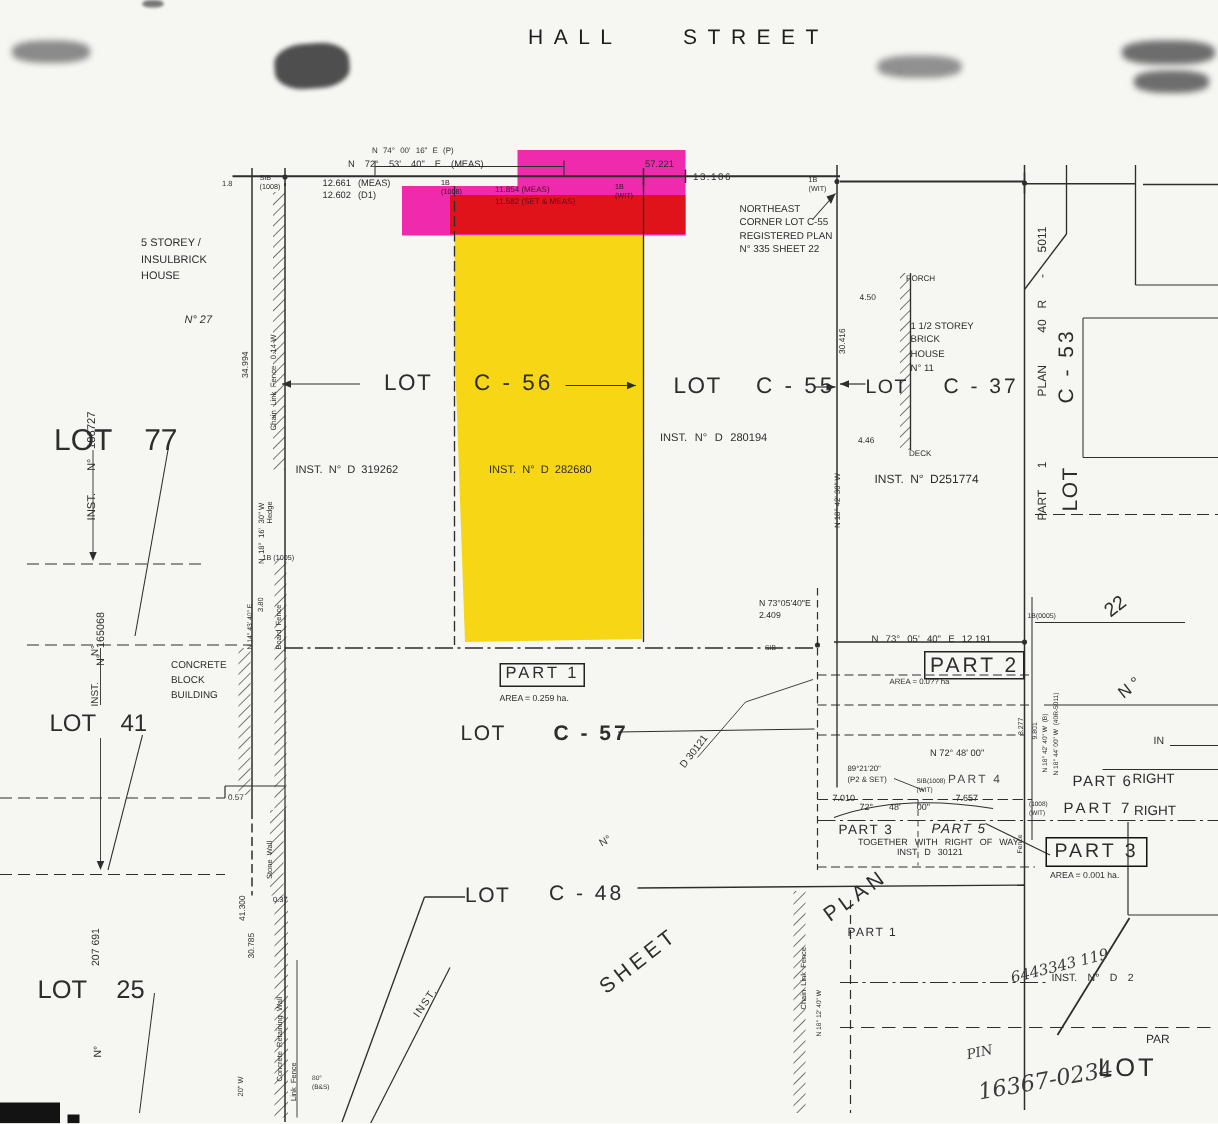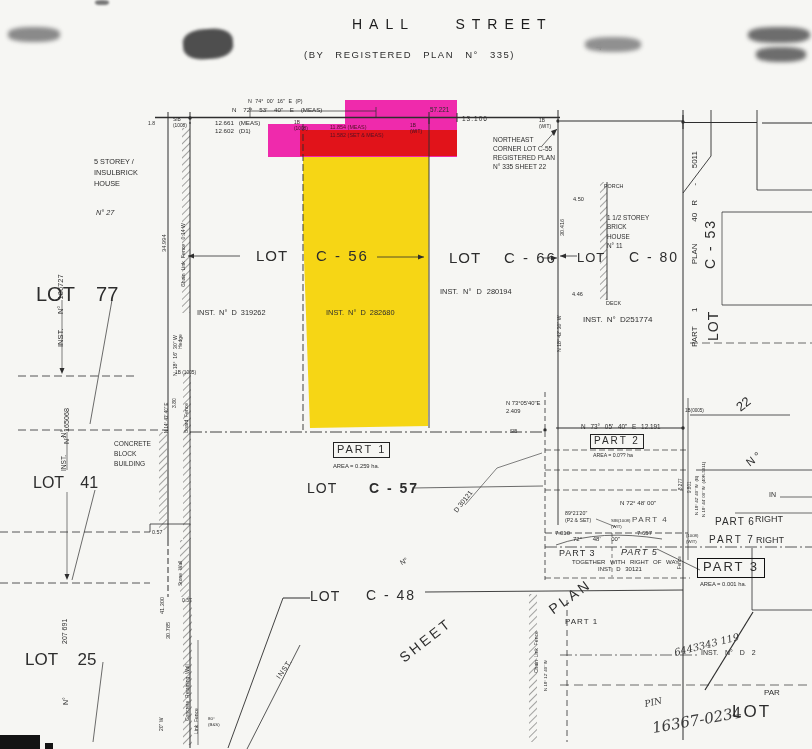--- a/index.html
+++ b/index.html
@@ -149,21 +149,20 @@
       <polygon points="67,580 64.5,574 69.5,574"></polygon>
       <circle cx="190" cy="118" r="1.7"></circle>
       <circle cx="558" cy="121" r="1.7"></circle>
       <circle cx="683" cy="122" r="1.7"></circle>
       <circle cx="545" cy="430" r="1.7"></circle>
       <circle cx="683" cy="428" r="1.7"></circle>
     </g>
   </svg>
 
   <span class="lb" style="left:352px;top:16px;font-size:14px;letter-spacing:7px;word-spacing:30px;color:#1d1d1d;">HALL STREET</span>
-  <span class="lb" style="left:304px;top:49px;font-size:9.5px;letter-spacing:1.5px;word-spacing:7px;">(BY REGISTERED PLAN N° 335)</span>
   <span class="lb" style="left:596px;top:40px;font-size:11px;color:#8f8f8f;">4</span>
 
   <span class="lb" style="left:248px;top:98px;font-size:5.3px;word-spacing:2px;">N 74° 00' 16" E   (P)</span>
   <span class="lb" style="left:232px;top:106px;font-size:6.2px;word-spacing:5px;">N  72°  53'  40"  E      (MEAS)</span>
   <span class="lb" style="left:430px;top:106px;font-size:6.3px;">57.221</span>
   <span class="lb" style="left:462px;top:115px;font-size:6.5px;letter-spacing:1px;">13.106</span>
   <span class="lb" style="left:173px;top:117px;font-size:4.8px;">SIB
 (1008)</span>
   <span class="lb" style="left:215px;top:119px;font-size:6.2px;word-spacing:3px;">12.661   (MEAS)</span>
   <span class="lb" style="left:215px;top:127px;font-size:6.2px;word-spacing:3px;">12.602   (D1)</span>
@@ -177,42 +176,42 @@
   <span class="lb" style="left:539px;top:118px;font-size:4.8px;">1B
 (WIT)</span>
   <span class="lb" style="left:493px;top:136px;font-size:6.6px;line-height:1.35;">NORTHEAST
 CORNER LOT C-55
 REGISTERED PLAN
 N° 335   SHEET 22</span>
 
   <span class="lb" style="left:94px;top:157px;font-size:7.3px;line-height:1.5;">5 STOREY /
 INSULBRICK
 HOUSE</span>
-  <span class="lb" style="left:96px;top:208px;font-size:7.3px;font-style:italic;">N° 27</span>
+  <span class="lb" style="left:123px;top:208px;font-size:7.3px;font-style:italic;">N° 27</span>
   <span class="lb v" style="left:161px;top:252px;font-size:5.8px;">34.994</span>
   <span class="lb v" style="left:180px;top:287px;font-size:5.2px;">Chain  Link  Fence   0.14 W</span>
   <span class="lb v" style="left:177px;top:349px;font-size:5px;">Hedge</span>
   <span class="lb" style="left:175px;top:370px;font-size:4.8px;">1B (1005)</span>
   <span class="lb v" style="left:172px;top:376px;font-size:5.2px;">N  18°  16'  30" W</span>
   <span class="lb v" style="left:183px;top:433px;font-size:5px;">Board  Fence</span>
   <span class="lb v" style="left:171px;top:408px;font-size:5px;">3.80</span>
   <span class="lb v" style="left:164px;top:433px;font-size:4.5px;">N 14° 43' 40" E</span>
   <span class="lb" style="left:36px;top:282px;font-size:20px;word-spacing:16px;">LOT      77</span>
   <span class="lb v" style="left:56px;top:347px;font-size:7.5px;">INST.       N°   186727</span>
   <span class="lb v" style="left:62px;top:444px;font-size:7.2px;">N°  165068</span>
   <span class="lb" style="left:197px;top:308px;font-size:7.4px;word-spacing:2px;">INST.  N°  D  319262</span>
 
   <span class="lb" style="left:256px;top:247px;font-size:15px;letter-spacing:1px;">LOT</span>
   <span class="lb" style="left:316px;top:247px;font-size:15px;letter-spacing:2px;">C - 56</span>
   <span class="lb" style="left:449px;top:249px;font-size:15px;letter-spacing:1px;">LOT</span>
-  <span class="lb" style="left:504px;top:249px;font-size:15px;letter-spacing:2px;">C - 66</span>
+  <span class="lb" style="left:504px;top:249px;font-size:15px;letter-spacing:2px;">C - 55</span>
   <span class="lb" style="left:326px;top:308px;font-size:7.4px;word-spacing:2px;">INST. N° D 282680</span>
   <span class="lb" style="left:440px;top:287px;font-size:7.4px;word-spacing:3px;">INST.    N°   D   280194</span>
   <span class="lb" style="left:577px;top:250px;font-size:13px;letter-spacing:1px;">LOT</span>
-  <span class="lb" style="left:629px;top:249px;font-size:14px;letter-spacing:2px;">C - 80</span>
+  <span class="lb" style="left:629px;top:249px;font-size:14px;letter-spacing:2px;">C - 37</span>
 
   <span class="lb" style="left:604px;top:183px;font-size:5.4px;">PORCH</span>
   <span class="lb" style="left:573px;top:196px;font-size:5.6px;">4.50</span>
   <span class="lb" style="left:607px;top:213px;font-size:6.4px;line-height:1.45;">1 1/2 STOREY
  BRICK
  HOUSE
   N° 11</span>
   <span class="lb v" style="left:559px;top:236px;font-size:5.6px;">30.416</span>
   <span class="lb" style="left:572px;top:291px;font-size:5.6px;">4.46</span>
   <span class="lb" style="left:606px;top:300px;font-size:5.4px;">DECK</span>
@@ -225,21 +224,21 @@
 
   <span class="lb boxed" style="left:333px;top:442px;font-size:11px;letter-spacing:2px;">PART 1</span>
   <span class="lb" style="left:333px;top:463px;font-size:5.8px;">AREA = 0.259 ha.</span>
   <span class="lb" style="left:307px;top:480px;font-size:14px;letter-spacing:1px;">LOT</span>
   <span class="lb" style="left:369px;top:480px;font-size:14px;letter-spacing:2px;font-weight:bold;">C - 57</span>
   <span class="lb" style="left:459px;top:506px;font-size:6.8px;transform:rotate(-52deg);transform-origin:0 100%;">D 30121</span>
   <span class="lb" style="left:506px;top:400px;font-size:5.8px;line-height:1.3;">N 73°05'40"E
     2.409</span>
   <span class="lb" style="left:510px;top:429px;font-size:4.6px;">SIB</span>
   <span class="lb" style="left:581px;top:423px;font-size:6.4px;word-spacing:3px;">N 73° 05' 40" E     12.191</span>
-  <span class="lb boxed" style="left:590px;top:434px;font-size:10px;letter-spacing:2px;">PART 2</span>
+  <span class="lb boxed" style="left:616px;top:434px;font-size:14px;letter-spacing:2px;">PART 2</span>
   <span class="lb" style="left:593px;top:452px;font-size:5.2px;">AREA = 0.0?? ha</span>
   <span class="lb" style="left:685px;top:408px;font-size:4.6px;">1B(0005)</span>
   <span class="lb" style="left:752px;top:456px;font-size:11px;transform:rotate(-38deg);transform-origin:0 100%;">N °</span>
   <span class="lb v" style="left:694px;top:515px;font-size:4.4px;">N 18° 42' 40" W  (B)</span>
   <span class="lb v" style="left:701px;top:517px;font-size:4.4px;">N 18° 44' 00" W  (40R-5011)</span>
   <span class="lb v" style="left:687px;top:493px;font-size:4.6px;">9.801</span>
   <span class="lb v" style="left:678px;top:490px;font-size:4.6px;">8.277</span>
   <span class="lb" style="left:769px;top:491px;font-size:7px;">IN</span>
 
   <span class="lb" style="left:620px;top:499px;font-size:6.2px;">N 72° 48' 00"</span>

